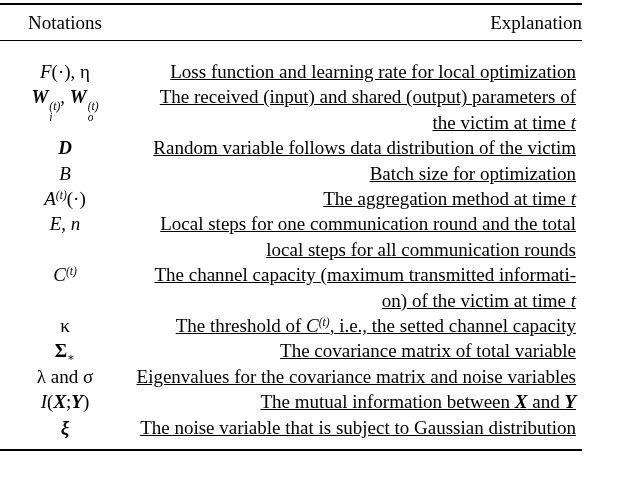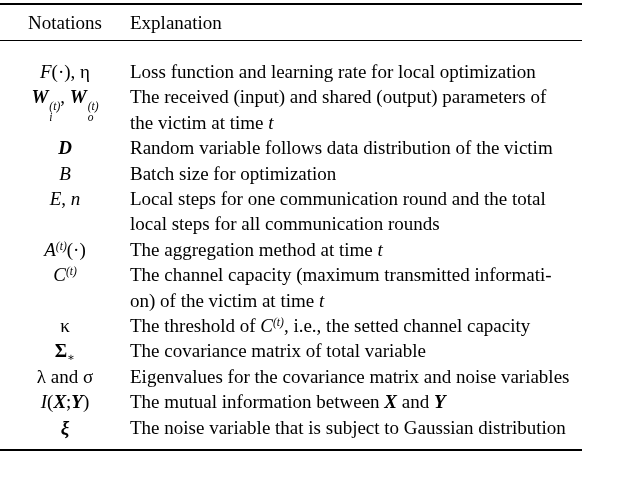--- a/index.html
+++ b/index.html
@@ -15,26 +15,26 @@
     border-top:2.5px solid var(--rule,#000);
     border-bottom:2.5px solid var(--rule,#000);
     font-size:19px;color:var(--fg,#000000);
   }
   thead th{
     font-weight:normal;font-size:19px;line-height:24px;
     padding:6px 0 5px 0;
     border-bottom:1.5px solid var(--rule,#000);
   }
   th.c1,td.c1{width:130px;text-align:center;}
-  th.c2{text-align:left;}
+  th.c2{text-align:right;}
   tbody td{vertical-align:top;line-height:25.4px;padding:0;}
   td.c2{padding-right:6px;}
   tbody tr:first-child td{padding-top:18px;}
   tbody tr:last-child td{padding-bottom:9px;}
-  .line{display:block;white-space:nowrap;text-align:left;}
+  .line{display:block;white-space:nowrap;text-align:right;text-decoration:underline;}
   sup{font-size:11.5px;font-style:italic;line-height:0;vertical-align:6px;}
   sub{font-size:11.5px;font-style:italic;line-height:0;vertical-align:-4px;}
   .stk{
     display:inline-flex;flex-direction:column;align-items:flex-start;
     justify-content:space-between;height:22px;vertical-align:-7px;
     font-size:11.5px;line-height:11px;font-style:italic;margin-left:1px;
   }
   b i, i b{font-weight:bold;}
 </style>
 </head>
@@ -74,30 +74,30 @@
             <span class="line">Random variable follows data distribution of the victim</span>
           </td>
         </tr>
         <tr>
           <td class="c1"><i>B</i></td>
           <td class="c2">
             <span class="line">Batch size for optimization</span>
           </td>
         </tr>
         <tr>
+          <td class="c1"><i>A</i><sup>(<i>t</i>)</sup>(·)</td>
+          <td class="c2">
+            <span class="line">The aggregation method at time <i>t</i></span>
+          </td>
+        </tr>
+        <tr>
           <td class="c1"><i>E</i>, <i>n</i></td>
           <td class="c2">
             <span class="line">Local steps for one communication round and the total</span>
             <span class="line">local steps for all communication rounds</span>
-          </td>
-        </tr>
-        <tr>
-          <td class="c1"><i>A</i><sup>(<i>t</i>)</sup>(·)</td>
-          <td class="c2">
-            <span class="line">The aggregation method at time <i>t</i></span>
           </td>
         </tr>
         <tr>
           <td class="c1"><i>C</i><sup>(<i>t</i>)</sup></td>
           <td class="c2">
             <span class="line">The channel capacity (maximum transmitted informati-</span>
             <span class="line">on) of the victim at time <i>t</i></span>
           </td>
         </tr>
         <tr>

